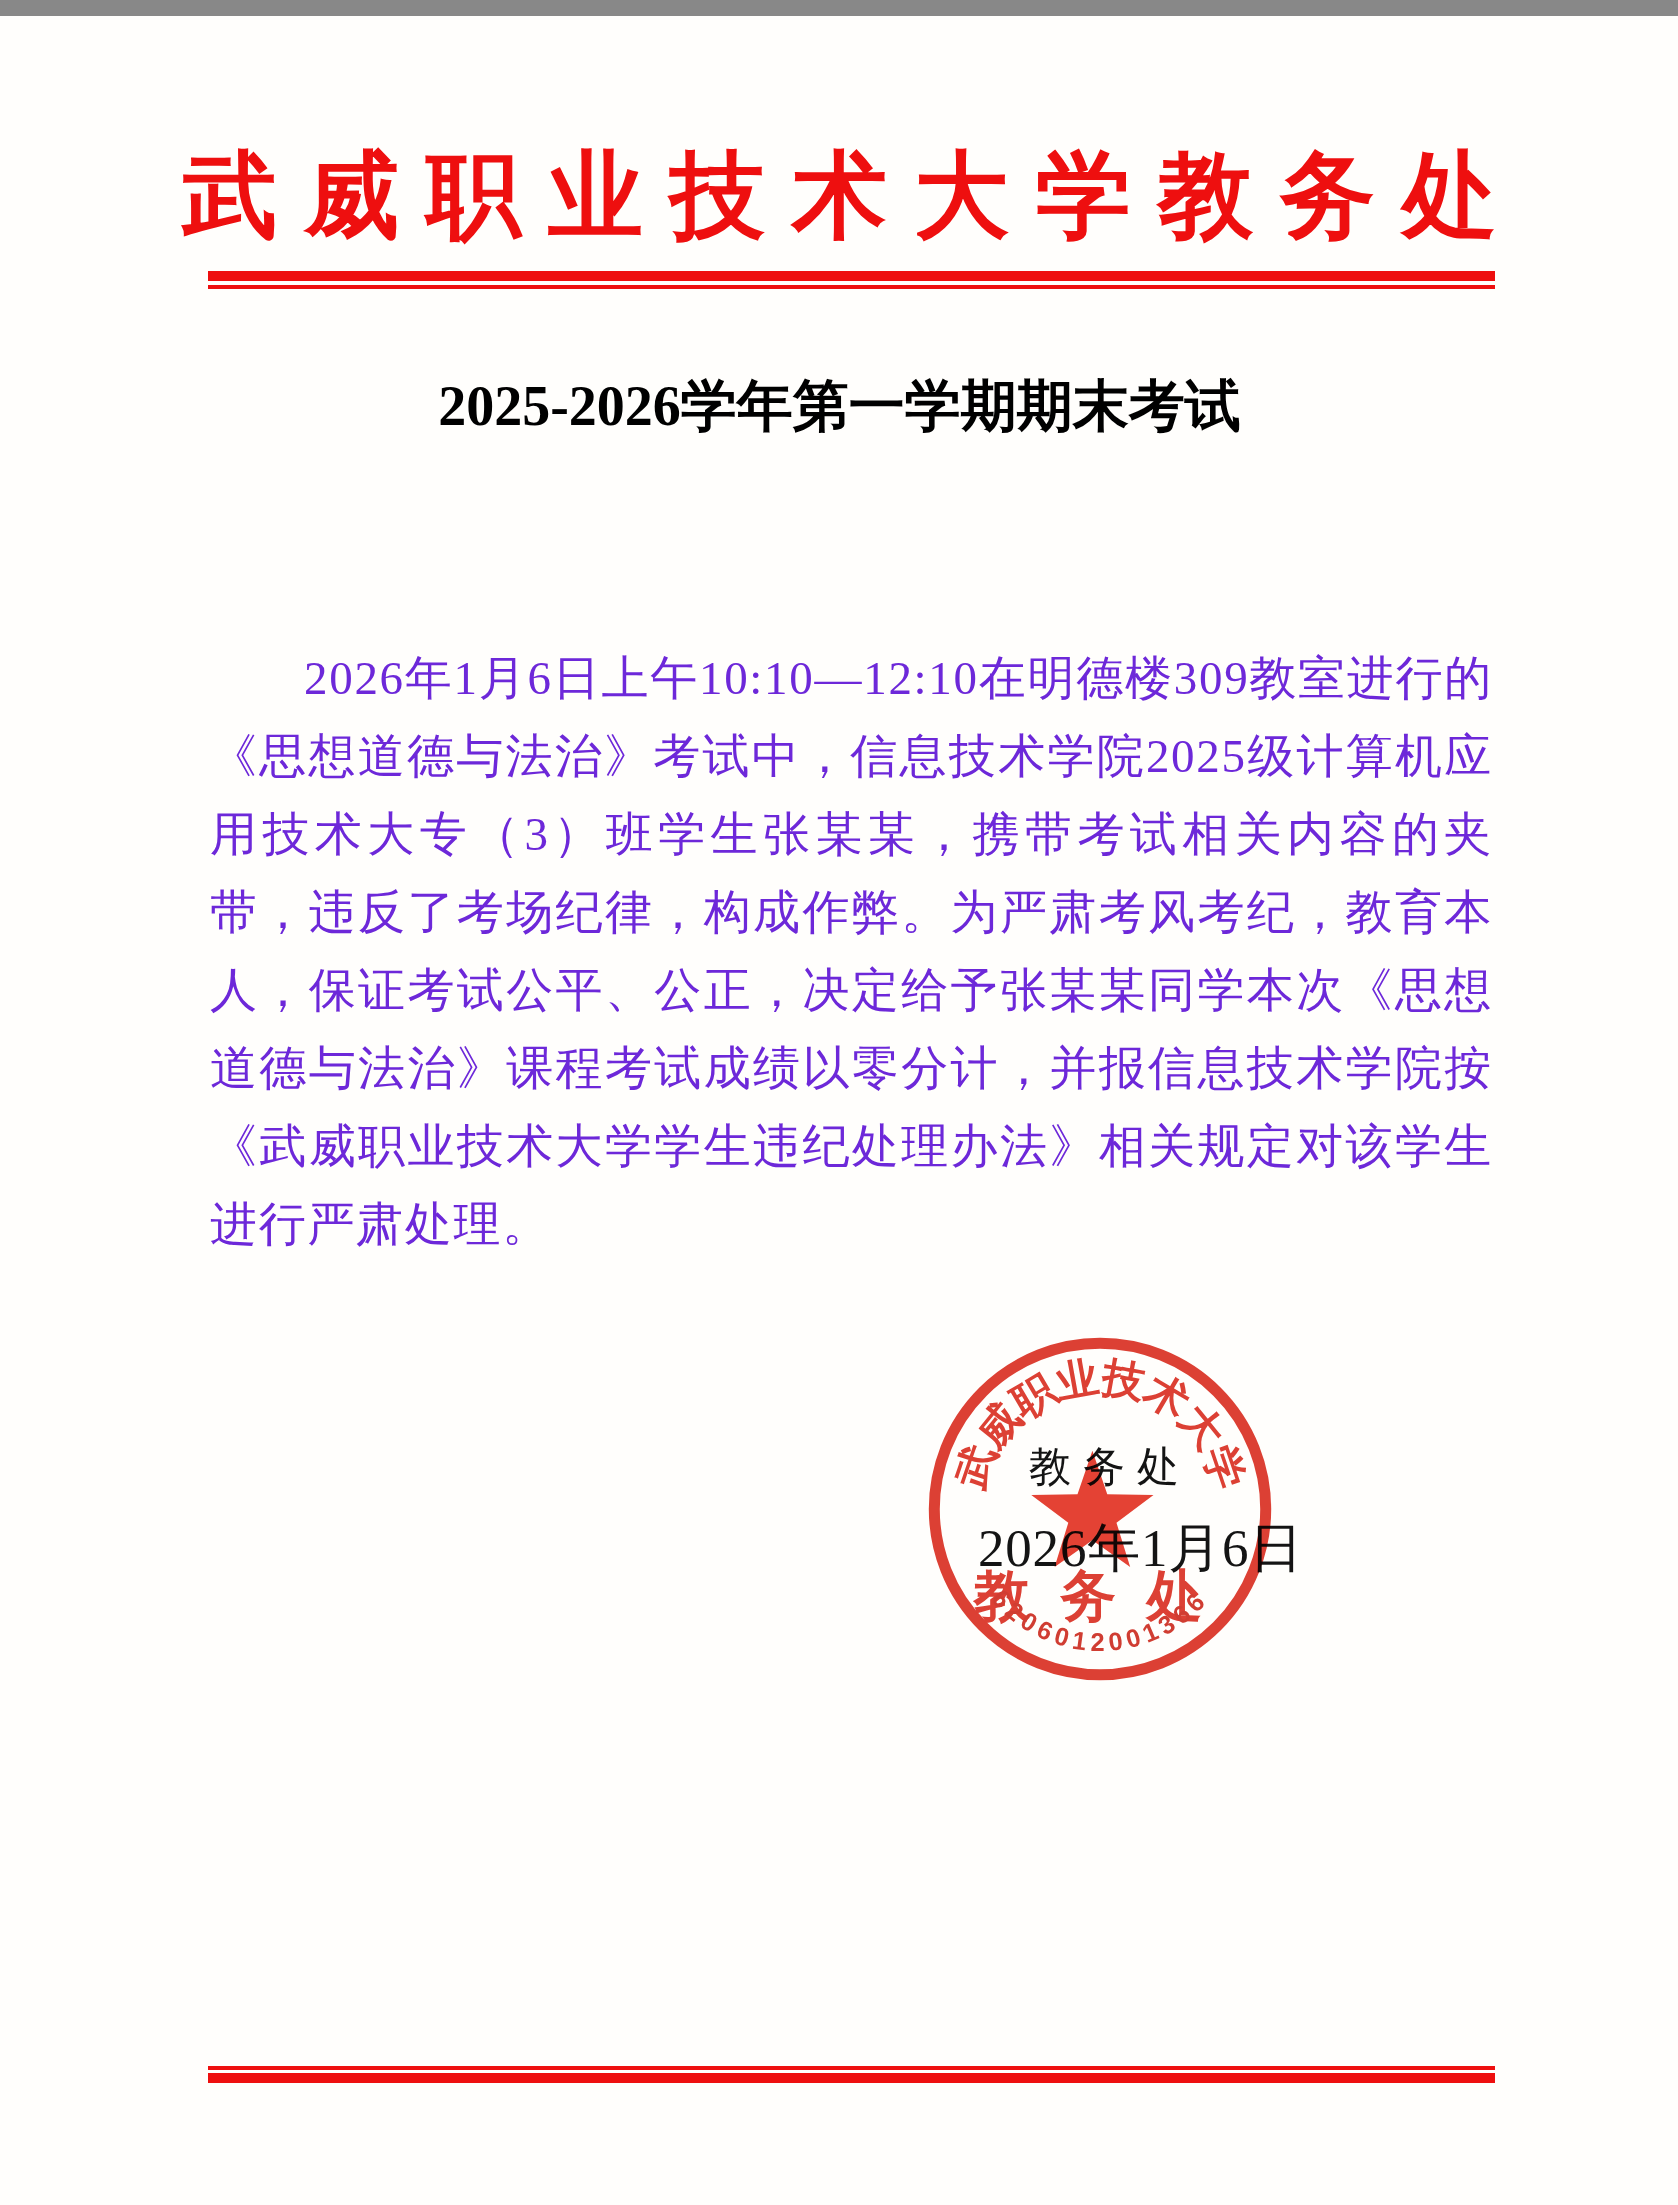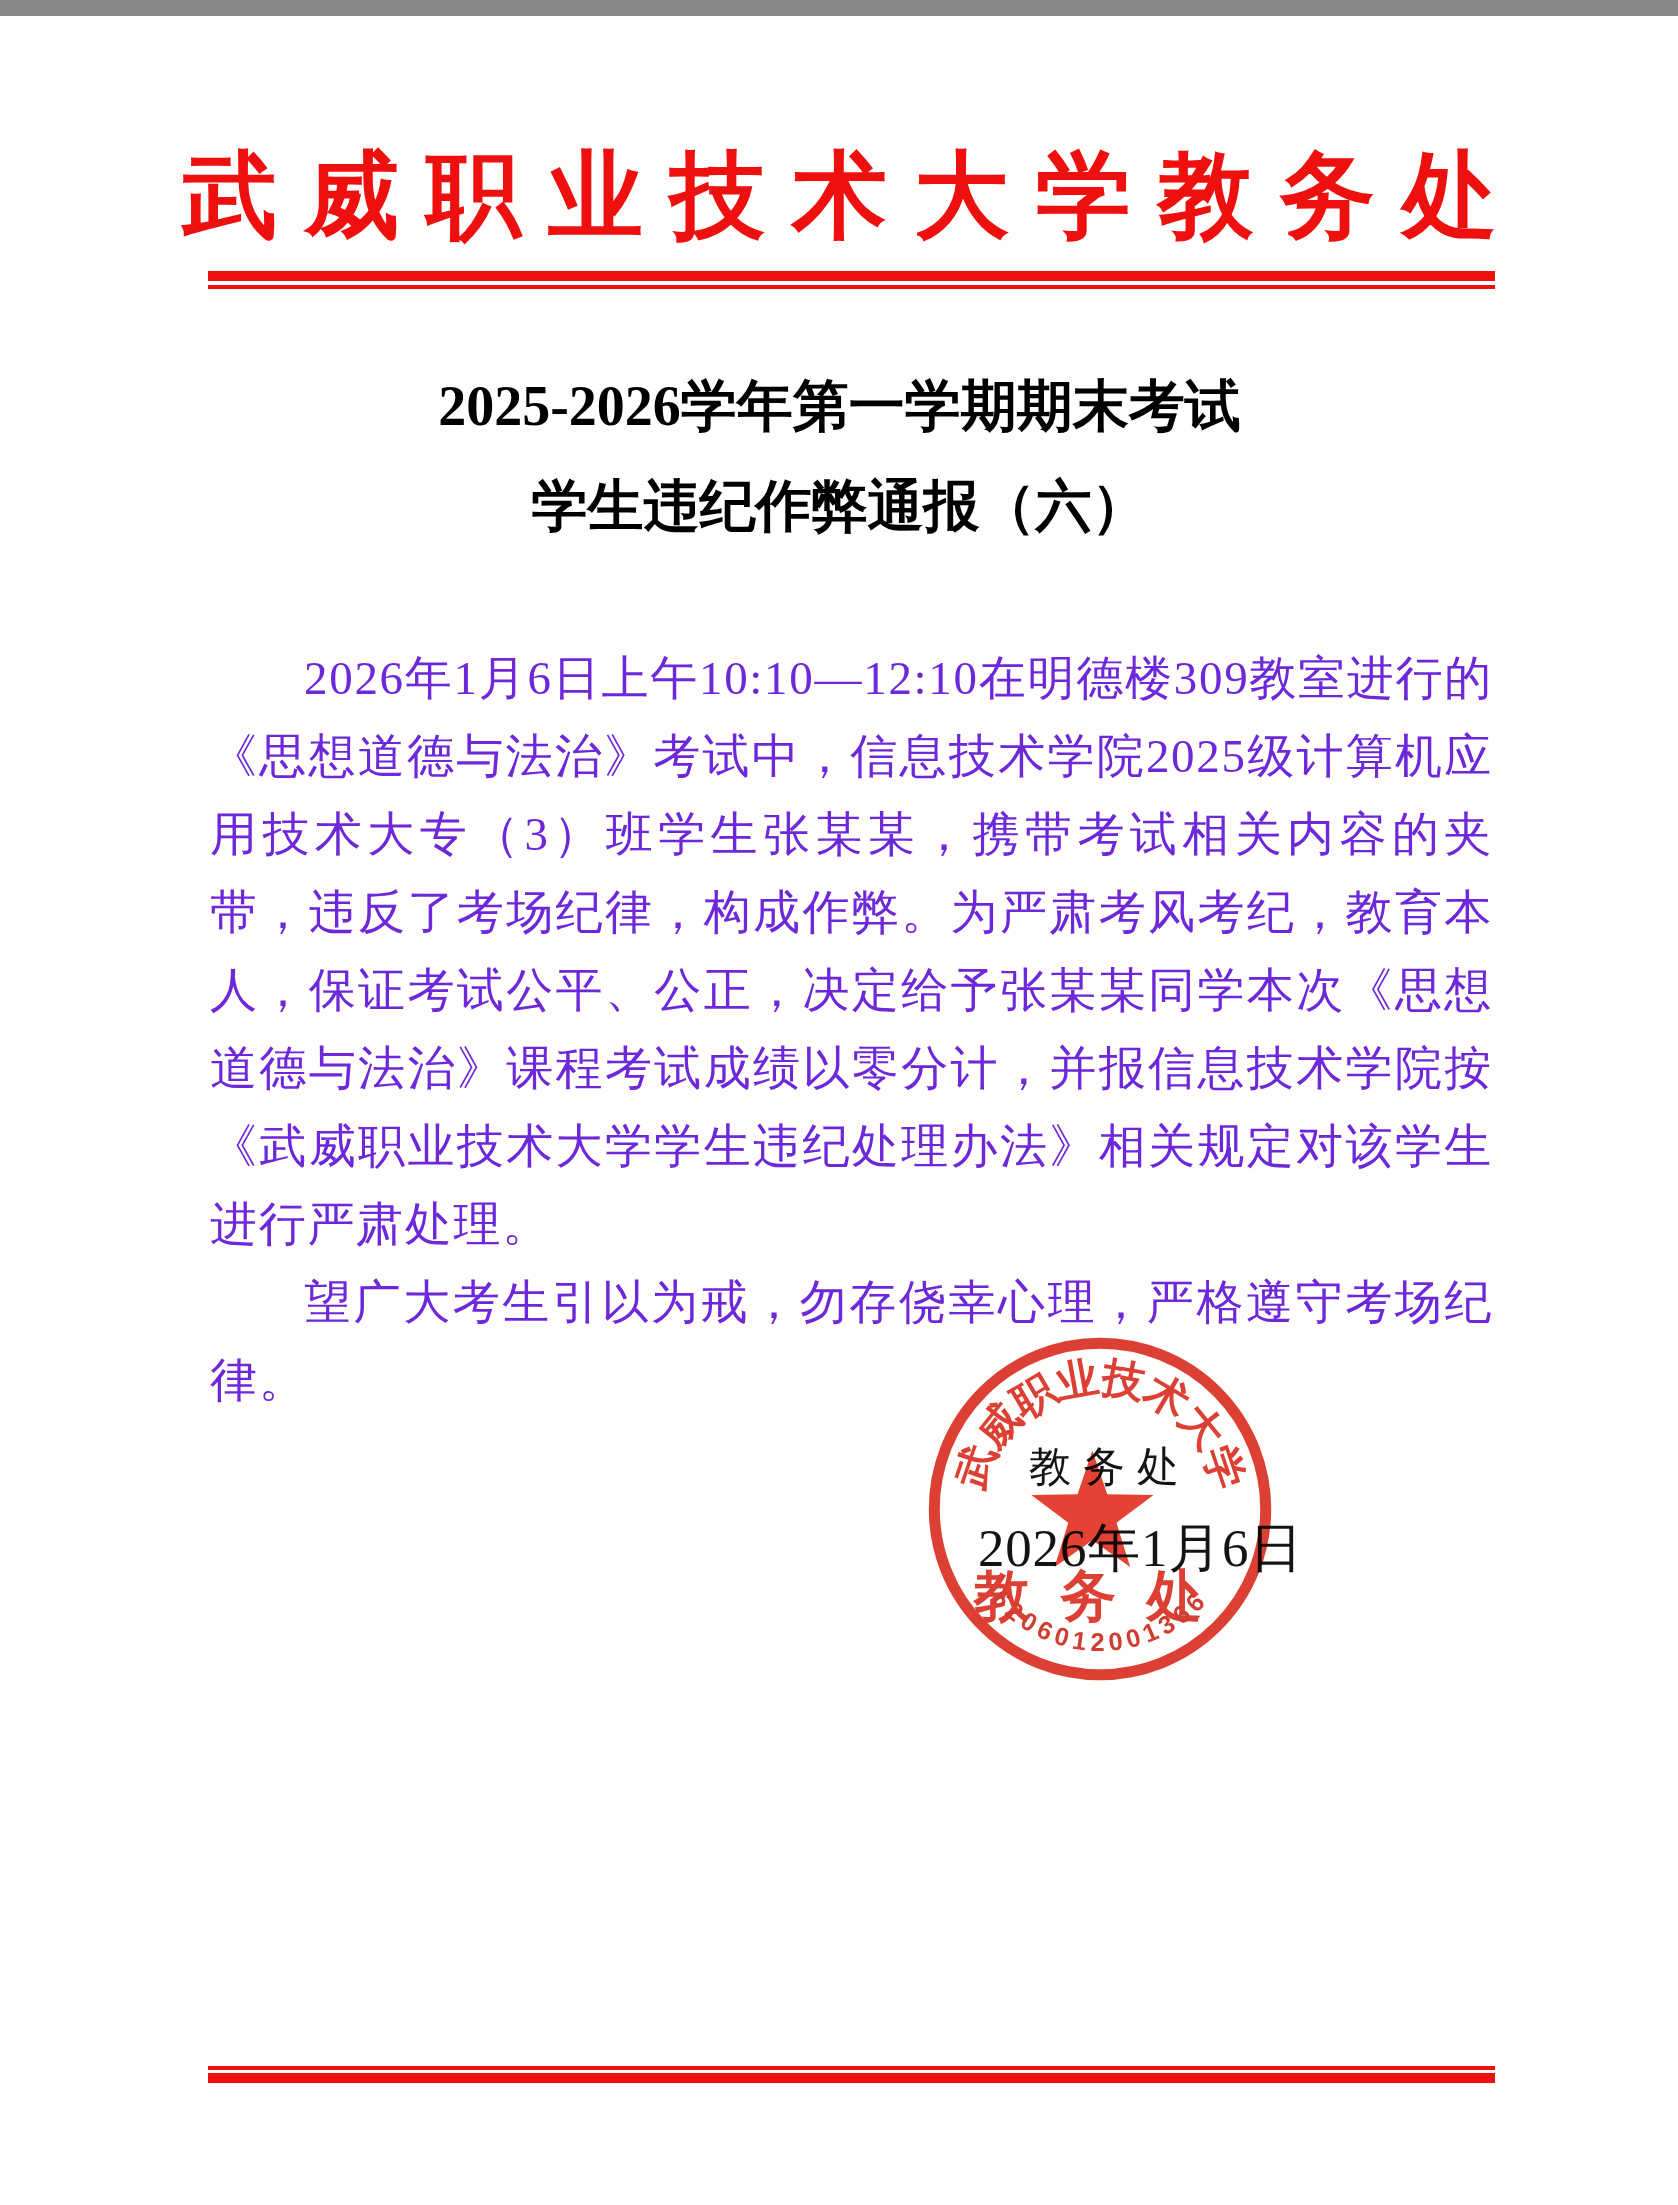--- a/index.html
+++ b/index.html
@@ -79,25 +79,23 @@
 </head>
 <body>
 
 <div class="page">
 
   <div class="header-title">武威职业技术大学教务处</div>
   <div class="rule rule-top-thick"></div>
   <div class="rule rule-top-thin"></div>
 
   <div class="doc-title doc-title-1">2025-2026学年第一学期期末考试</div>
-  <div class="doc-title doc-title-2">学生违纪作弊通报（六）</div>
 
   <div class="body-text">
     <p>2026年1月6日上午10:10—12:10在明德楼309教室进行的《思想道德与法治》考试中，信息技术学院2025级计算机应用技术大专（3）班学生张某某，携带考试相关内容的夹带，违反了考场纪律，构成作弊。为严肃考风考纪，教育本人，保证考试公平、公正，决定给予张某某同学本次《思想道德与法治》课程考试成绩以零分计，并报信息技术学院按《武威职业技术大学学生违纪处理办法》相关规定对该学生进行严肃处理。</p>
-    <p>望广大考生引以为戒，勿存侥幸心理，严格遵守考场纪律。</p>
   </div>
 
   <div class="seal">
     <svg viewBox="0 0 440 440" xmlns="http://www.w3.org/2000/svg">
       <defs>
         <path id="sealTopArc" d="M 84.1,196 A 138,138 0 0 1 355.9,196" fill="none"></path>
         <path id="sealBottomArc" d="M 82.4,316.4 A 168,168 0 0 0 357.6,316.4" fill="none"></path>
       </defs>
       <circle cx="220" cy="220" r="196" fill="none" stroke="#d92f22" stroke-width="13"></circle>
       <polygon points="211,151 228.6,202.7 283.3,203.5 239.5,236.3 255.7,288.5 211,257 166.3,288.5 182.5,236.3 138.7,203.5 193.4,202.7" fill="#e23222"></polygon>

